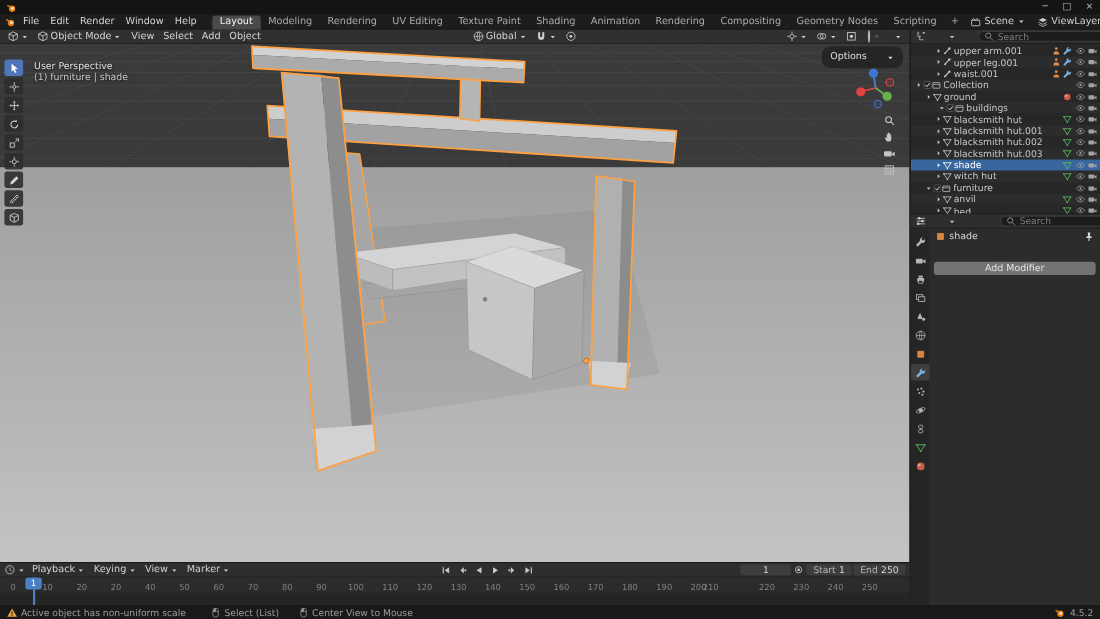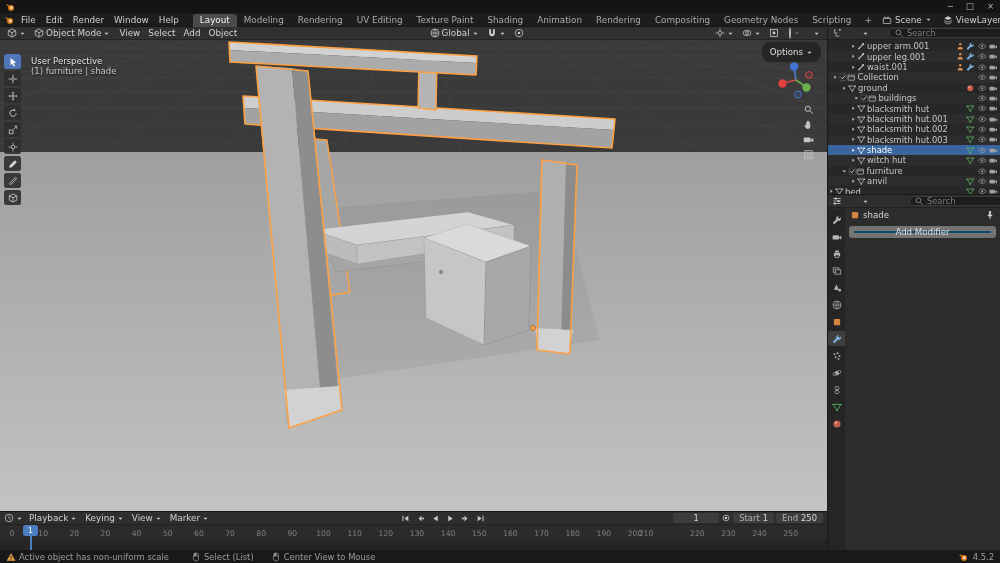--- a/index.html
+++ b/index.html
@@ -46,21 +46,21 @@
   
   .viewport{position:absolute;top:40px;left:0;width:827px;height:471px;background:#3a3a3a;overflow:hidden}
   .viewport svg.scene{position:absolute;inset:0}
   .vp-overlaytext{position:absolute;left:31px;top:16px;color:#e2e2e2;font-size:8.5px;
                   text-shadow:0 1px 2px rgba(0,0,0,.7);line-height:10px;pointer-events:none}
   .vp-overlaytext .l2{color:#c9c9c9}
   .vp-toolbar{position:absolute;left:4px;top:14px;display:flex;flex-direction:column;gap:2px}
   .tool{width:17px;height:15px;border-radius:2.5px;background:#2e2e2eE6;display:flex;align-items:center;justify-content:center;color:#d6d6d6}
   .tool svg{width:10px;height:10px}
   .tool.active{background:#4f76b8;color:#fff}
-  .options-pill{position:absolute;top:2px;right:6px;display:flex;align-items:center;gap:3px;
+  .options-pill{position:absolute;top:2px;right:6px;display:flex;align-items:center;gap:18px;
                 background:rgba(32,32,32,.78);border-radius:8px;padding:5px 8px;color:#dedede;font-size:8.6px}
   .navgizmo{position:absolute;top:22px;right:12px;width:38px;height:38px}
   .navicons{position:absolute;top:64px;right:13px;display:flex;flex-direction:column;gap:4px;color:#c6c6c6}
   .navicons .ic svg{width:11px;height:11px}
 
   
   .rightcol{position:absolute;top:27px;left:827px;width:173px;height:523px;background:#2c2c2c;border-left:1px solid #191919}
   .outliner{height:168px;background:#272727;border-bottom:1px solid #191919;overflow:hidden}
   .panel-head{height:13px;background:#2e2e2e;display:flex;align-items:center;gap:20px;padding:0 4px;border-bottom:1px solid #202020}
   .searchbox{flex:1;display:flex;align-items:center;gap:3px;background:#1c1c1c;border:1px solid #3a3a3a;
@@ -83,21 +83,21 @@
   
   .props{position:relative;height:355px;background:#2c2c2c}
   .ptabs{position:absolute;left:0;top:14px;bottom:0;width:17px;background:#252525;display:flex;flex-direction:column;
          align-items:stretch;padding-top:3px;gap:2px}
   .ptab{height:15px;display:flex;align-items:center;justify-content:center;color:#b5b5b5}
   .ptab svg{width:10px;height:10px}
   .ptab.active{background:#3f3f3f;border-radius:3px 0 0 3px}
   .c-object{color:#d8843c}.c-modifiers{color:#7ab0e0}.c-data{color:#55b860}.c-material{color:#c75e4a}
   .pbody{position:absolute;left:17px;right:0;top:13px;bottom:0}
   .breadcrumb{display:flex;align-items:center;gap:3px;height:14px;padding:0 5px;color:#d6d6d6;font-size:8.6px}
-  .addmod{margin:4px 4px 0;height:12px;background:#0c4a6e;border:5px solid #737373;border-radius:3px;
+  .addmod{margin:16px 4px 0;height:12px;background:#737373;border:1px solid #737373;border-radius:3px;
           display:flex;align-items:center;justify-content:center;color:#e0e0e0;font-size:8.6px}
 
   
   .timeline{position:absolute;top:511px;left:0;width:827px;height:39px;background:#2b2b2b;border-top:1px solid #191919}
   .tl-head{height:13px;background:#2e2e2e;display:flex;align-items:center;gap:2px;padding:0 4px;border-bottom:1px solid #222}
   .tl-head .menu-item{padding:0 4px;display:flex;align-items:center;gap:2px}
   .transport{display:flex;align-items:center;gap:1px}
   .tbtn{width:14px;height:11px;display:flex;align-items:center;justify-content:center;color:#c9c9c9;border-radius:2px}
   .tbtn svg{width:9px;height:9px}
   .field{display:flex;align-items:center;gap:3px;background:#3d3d3d;border-radius:2px;height:10px;
@@ -1090,21 +1090,21 @@
               <circle cx="8" cy="8" r="1.9" fill="currentColor"></circle>
             </svg>
           </span>
     <span class="ic ocam">
             <svg viewBox="0 0 16 16" xmlns="http://www.w3.org/2000/svg">
               <rect x="1" y="5" width="10" height="7" rx="1.4" fill="currentColor"></rect>
               <path d="M11 8.5l4-2.6v6.2l-4-2.6z" fill="currentColor"></path>
             </svg>
           </span>
   </div>
-        <div class="orow " style="">
+        <div class="orow " style="padding-left:22px">
     <span class="ic chev">
             <svg viewBox="0 0 16 16" xmlns="http://www.w3.org/2000/svg">
               <path d="M6 3.5l5 4.5-5 4.5z" fill="currentColor"></path>
             </svg>
           </span>
 
     <span class="ic">
             <svg viewBox="0 0 16 16" xmlns="http://www.w3.org/2000/svg">
               <path d="M8 13.5L1.8 3.8h12.4z" fill="none" stroke="currentColor" stroke-width="1.4"></path>
               <circle cx="8" cy="13.5" r="1.2" fill="currentColor"></circle>

